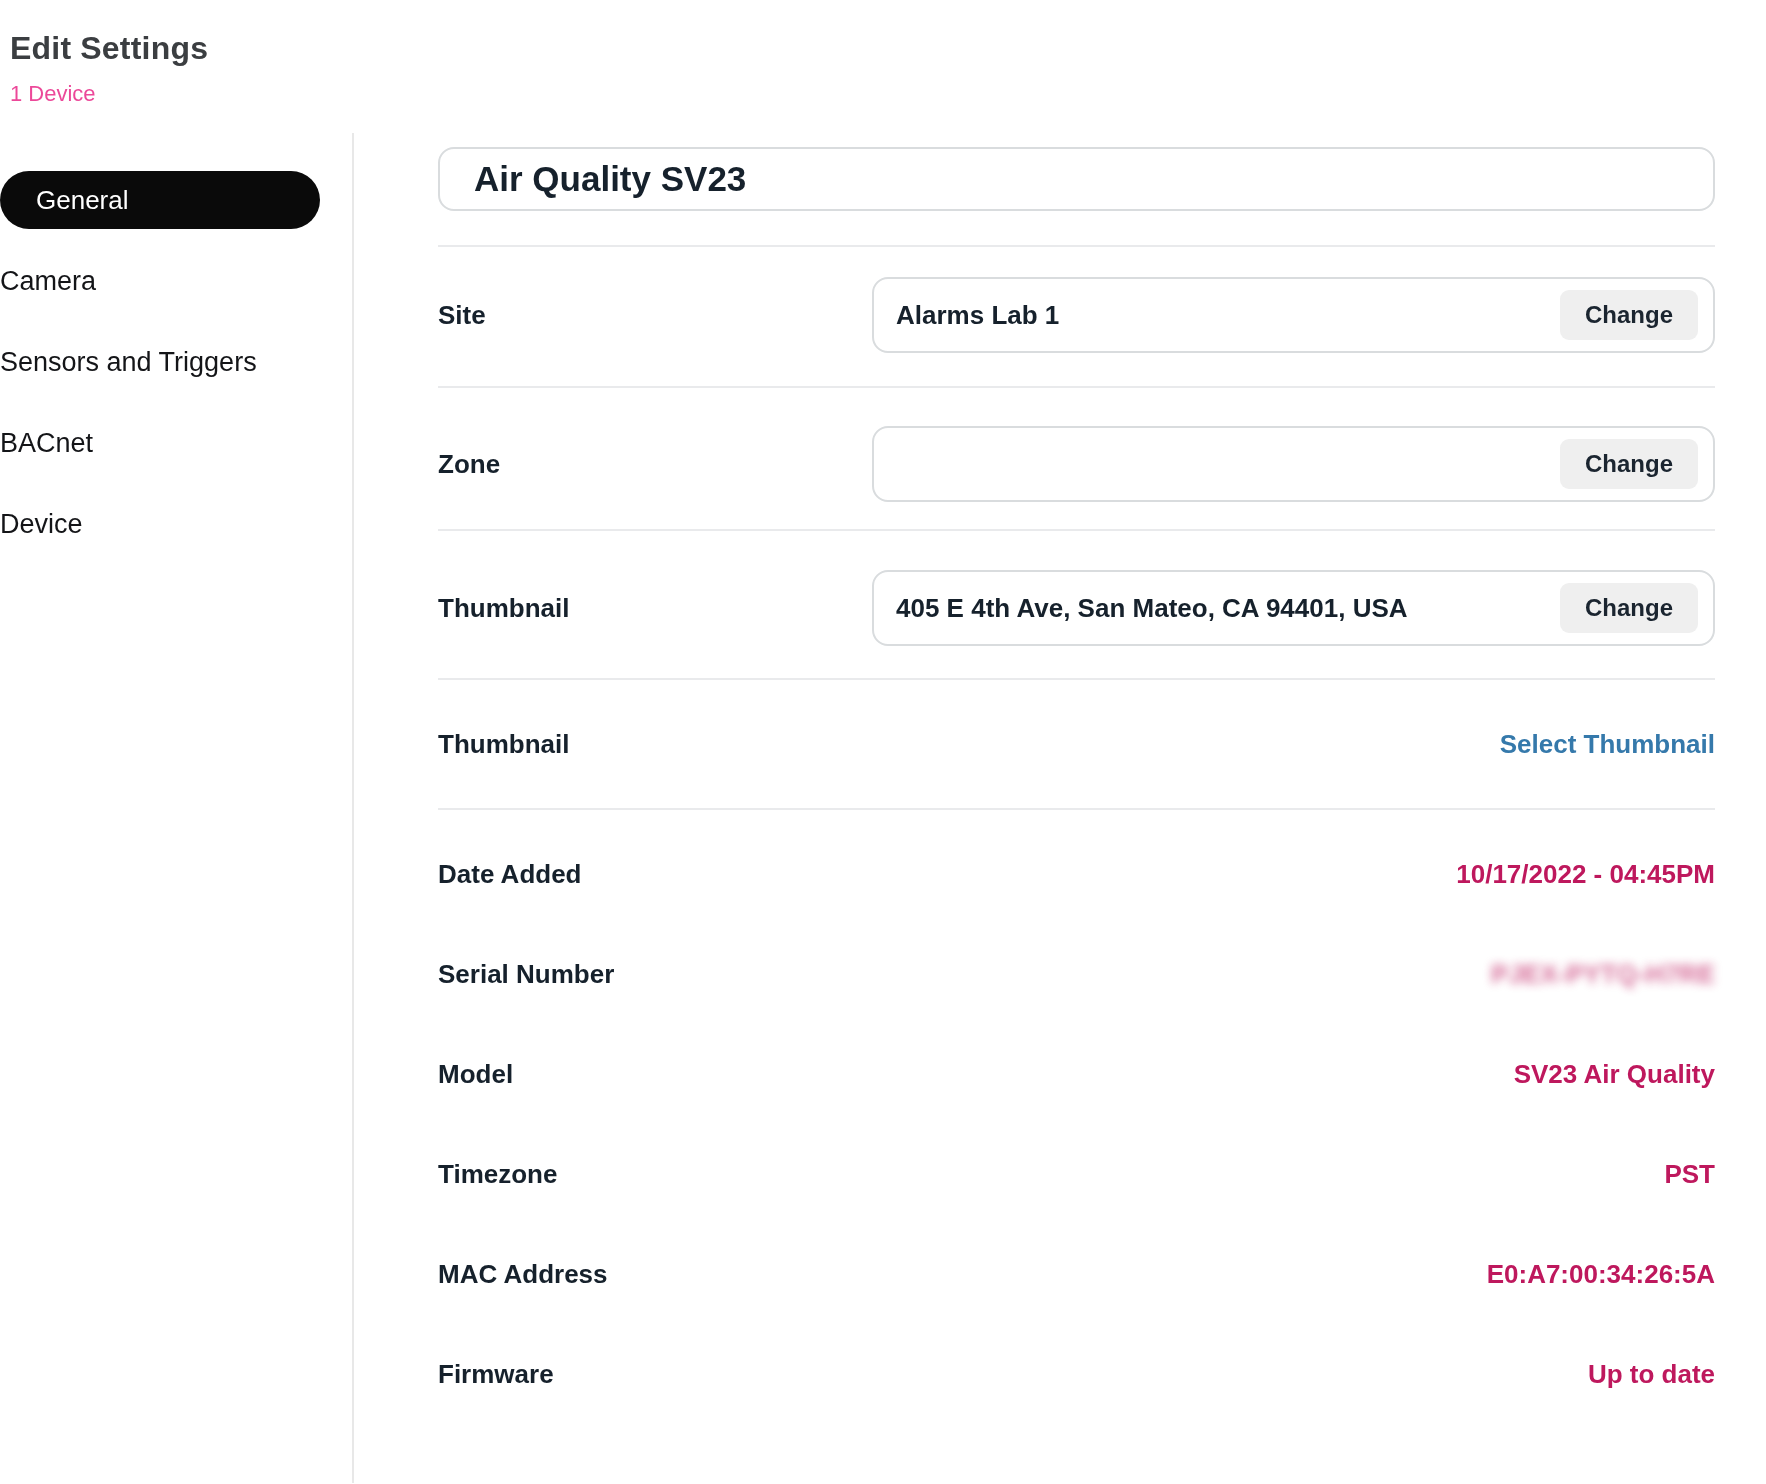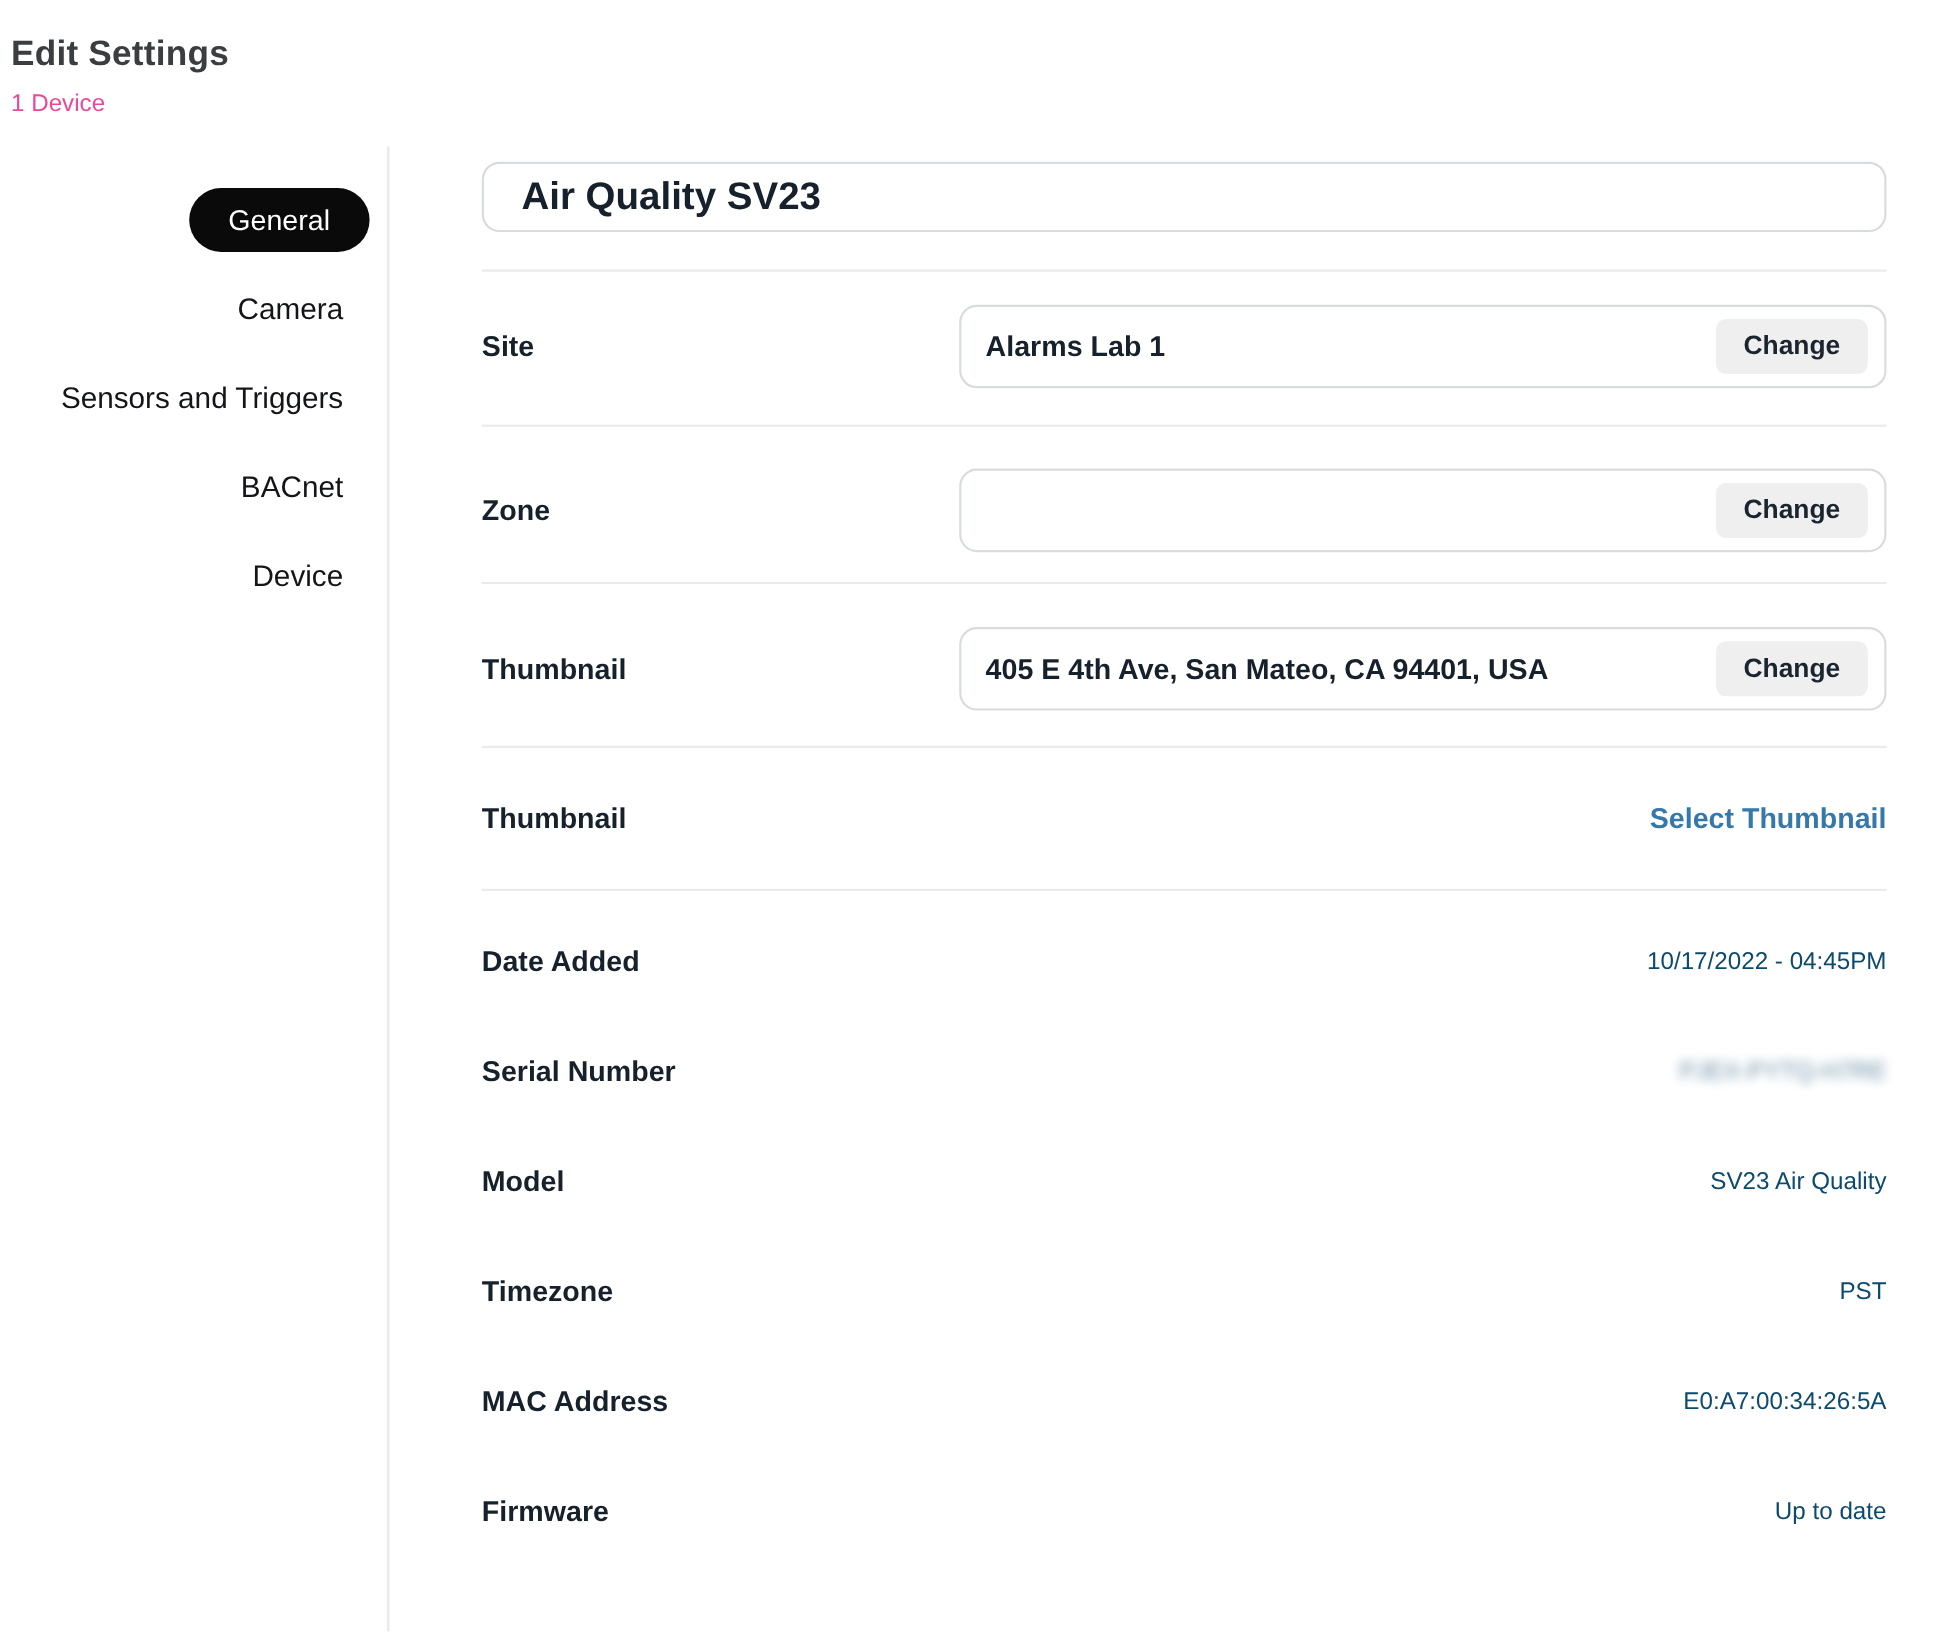--- a/index.html
+++ b/index.html
@@ -13,21 +13,21 @@
   
   .header { padding: 14px 0 0 10px; margin-top: 16px; }
   .page-title { font-size: 32px; font-weight: 700; color: #3b3e41; letter-spacing: .2px; }
   .page-subtitle { margin-top: 14px; font-size: 22px; color: #ec4899; }
 
   
   .layout { display: flex; margin-top: 26px; height: 1350px; }
 
   
   .sidebar { flex: 0 0 354px; border-right: 2px solid #e8e8e8; padding-top: 38px; }
-  .nav { display: flex; flex-direction: column; align-items: flex-end; padding-right: 16px; list-style: none; }
+  .nav { display: flex; flex-direction: column; padding-right: 32px; list-style: none; }
   .nav-item {
     height: 58px; display: flex; align-items: center;
     margin-bottom: 23px; padding-right: 24px;
     font-size: 27px; color: #141518; cursor: pointer; white-space: nowrap;
   }
   .nav-item.active {
     background: #0a0a0a; color: #ffffff;
     border-radius: 30px; padding: 0 36px; font-size: 26px;
   }
 
@@ -63,21 +63,21 @@
   }
   .thumb-link {
     margin-left: auto; color: #3579ab; font-size: 26px; font-weight: 600;
     text-decoration: none; cursor: pointer; white-space: nowrap;
   }
 
   
   .ro-section { padding-top: 14px; }
   .ro-row { height: 100px; display: flex; align-items: center; }
   .ro-label { font-size: 26px; font-weight: 600; color: #16212c; }
-  .ro-value { margin-left: auto; font-size: 22px; font-weight: 400; color: #0c4a6e; white-space: nowrap; }
+  .ro-value { margin-left: auto; font-size: 26px; font-weight: 700; color: #be185d; white-space: nowrap; }
   .blurred { filter: blur(5px); opacity: .65; }
 </style>
 </head>
 <body>
 
 <div class="header">
   <div class="page-title">Edit Settings</div>
   <div class="page-subtitle">1 Device</div>
 </div>
 

